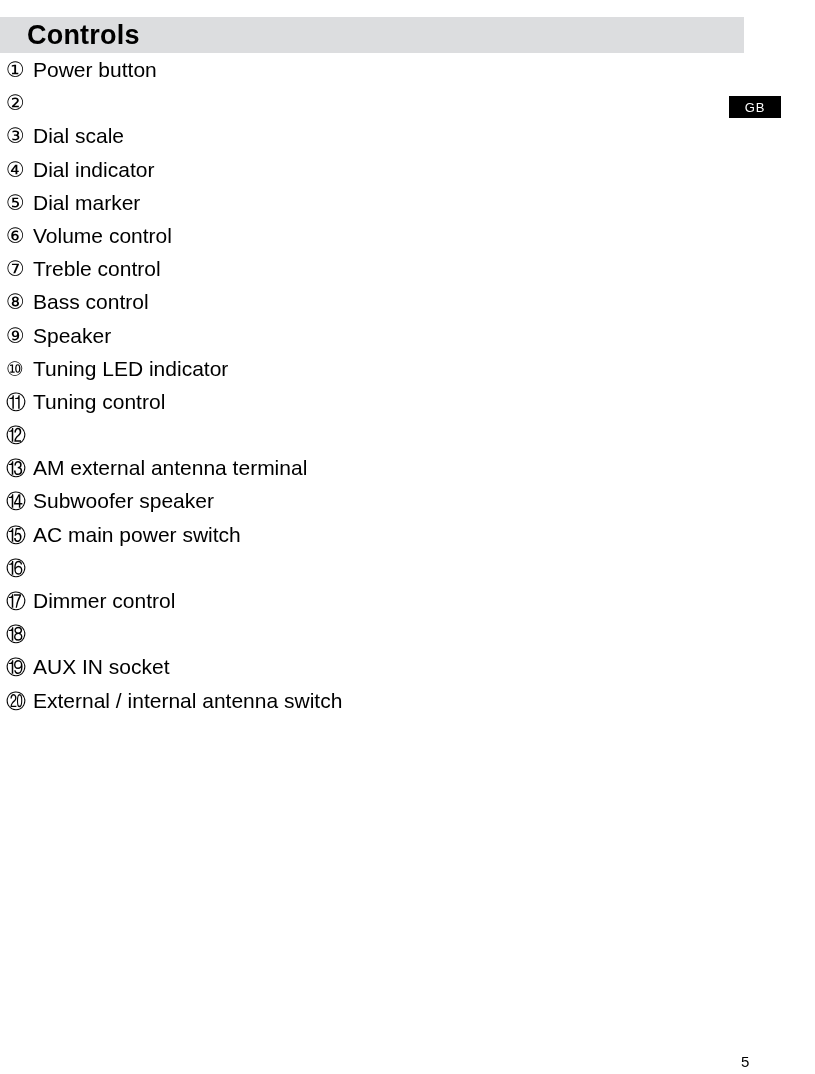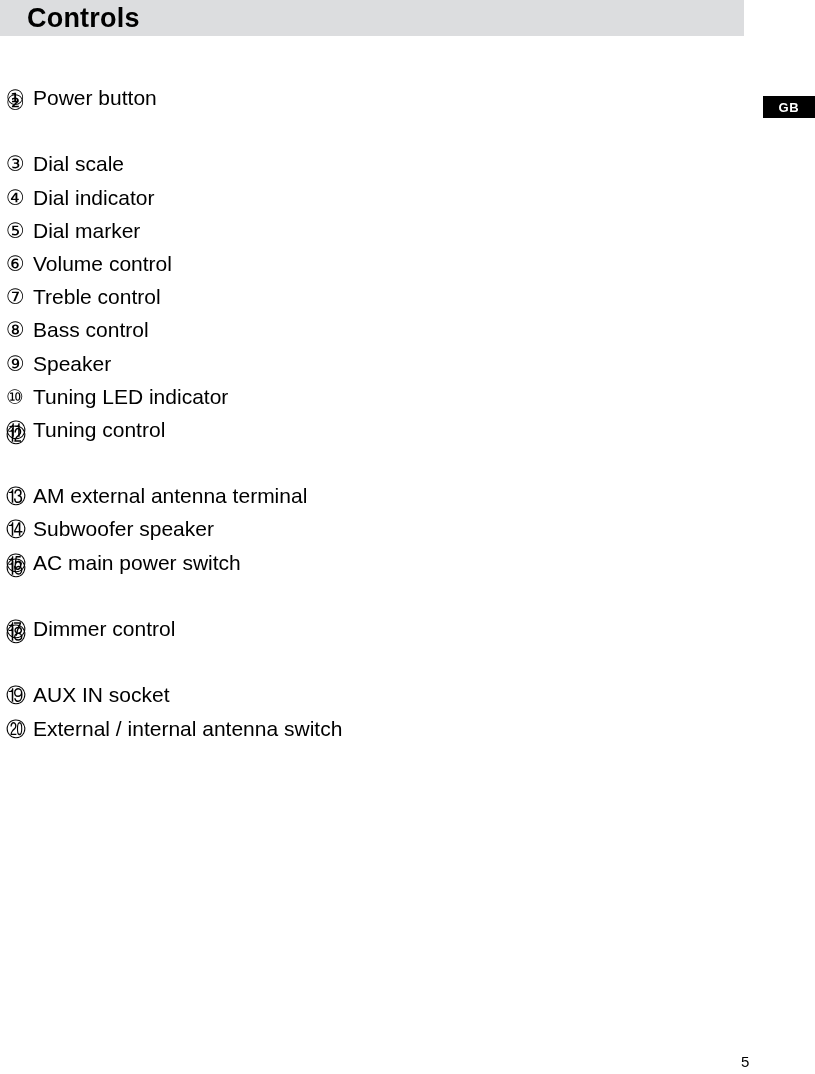--- a/index.html
+++ b/index.html
@@ -14,48 +14,48 @@
     position: relative;
     font-family: "Liberation Sans", sans-serif;
     color: #000000;
     overflow: hidden;
   }
 
   
   .header-band {
     position: absolute;
     left: 0;
-    top: 0;
+    top: 17px;
     width: 744px;
     height: 36px;
     background: #dcdddf;
   }
   .header-title {
     position: absolute;
     left: 27px;
     top: 2px;
     font-size: 27px;
     font-weight: bold;
     line-height: 33px;
     letter-spacing: 0.2px;
     color: #000000;
     white-space: nowrap;
   }
 
   
   .region-badge {
     position: absolute;
-    left: 763px;
+    left: 729px;
     top: 96px;
     width: 52px;
     height: 22px;
     background: #000000;
     color: #ffffff;
     font-size: 13px;
-    font-weight: bold;
+    font-weight: normal;
     letter-spacing: 0.8px;
     display: flex;
     align-items: center;
     justify-content: center;
     box-sizing: border-box;
   }
 
   
   .controls-list {
     position: absolute;
@@ -86,21 +86,20 @@
   .control-marker.wide {
     font-size: 20px;
   }
   .control-label {
     flex: 0 1 auto;
     margin-left: 3px;
     font-size: 21px;
     line-height: 24px;
     color: #000000;
     white-space: nowrap;
-    margin-top: 28px;
   }
 
   
   .page-number {
     position: absolute;
     left: 741px;
     top: 1053px;
     font-size: 15px;
     line-height: 18px;
     color: #000000;

